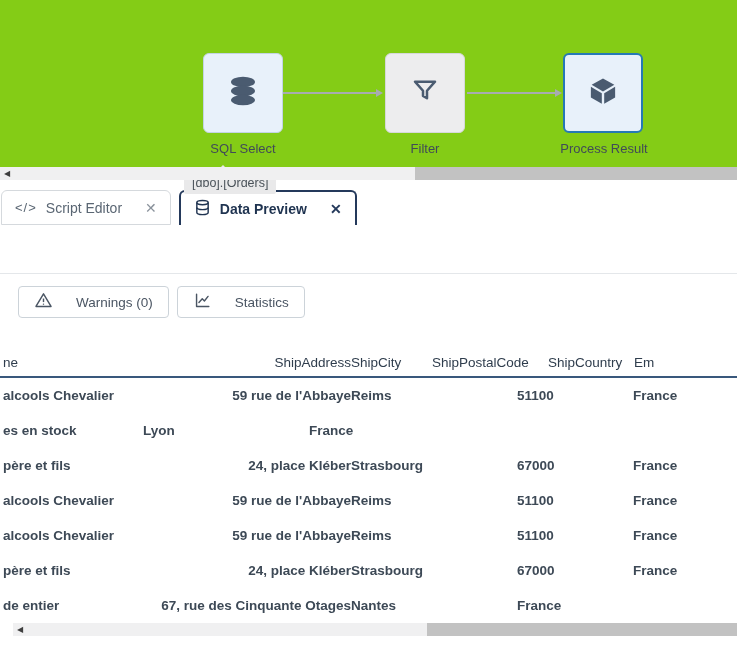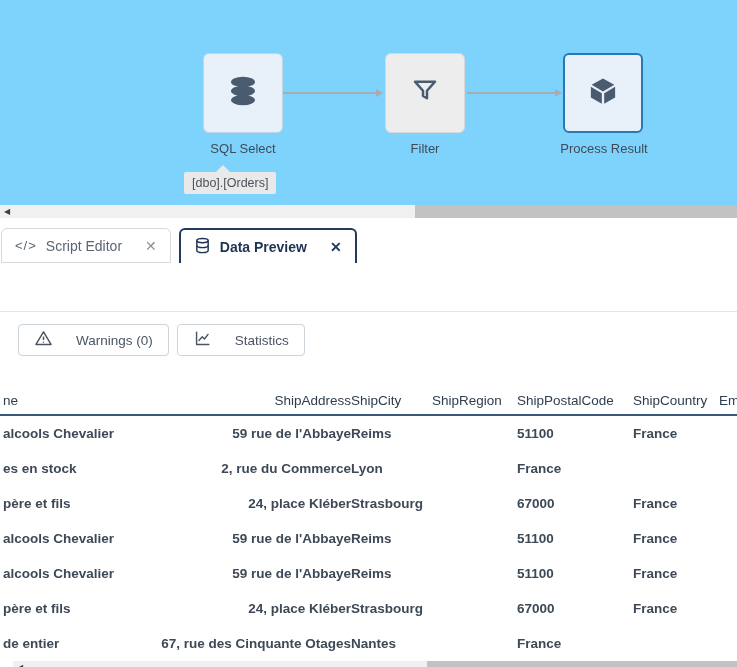--- a/index.html
+++ b/index.html
@@ -1,20 +1,20 @@
 <!DOCTYPE html>
 <html><head>
 <meta charset="utf-8">
 <style>
   * { box-sizing: border-box; margin: 0; padding: 0; }
   html,body { width: 737px; height: 667px; overflow: hidden; background: #fff;
     font-family: "Liberation Sans", sans-serif; color: #3d4956; }
 
   
-  .flow-canvas { position: relative; height: 205px; background: #7dd3fc; }
+  .flow-canvas { position: relative; height: 167px; background: #84cc16; }
   .node { position: absolute; top: 53px; width: 80px; height: 80px;
     border-radius: 6px; display: flex; align-items: center; justify-content: center; }
   .node-sql { left: 203px; background: #e8f1fa; border: 1px solid #c3d4e3; }
   .node-filter { left: 385px; background: #ededee; border: 1px solid #d6d8da; }
   .node-process { left: 563px; background: #e8f1fa; border: 2px solid #2679b5; }
   .node-label { position: absolute; top: 141px; width: 120px; text-align: center;
     font-size: 13px; color: #414b57; white-space: nowrap; }
   .lbl-sql { left: 183px; } .lbl-filter { left: 365px; } .lbl-process { left: 544px; }
   .edge { position: absolute; top: 92px; height: 2px; background: #a7acb1; }
   .edge1 { left: 283px; width: 93px; } .edge2 { left: 467px; width: 88px; }
@@ -154,38 +154,36 @@
       </svg>
     </span>
     <span>Statistics</span>
   </button>
 </div>
 
 <div class="thead">
     <span class="cell c0">ne</span>
     <span class="cell c1">ShipAddress</span>
     <span class="cell c2">ShipCity</span>
-    <span class="cell c3">ShipRegion</span>
     <span class="cell c4">ShipPostalCode</span>
     <span class="cell c5">ShipCountry</span>
     <span class="cell c6">Em</span>
   </div>
 <div class="tbody">
     <div class="trow">
       <span class="cell c0">alcools Chevalier</span>
       <span class="cell c1">59 rue de l'Abbaye</span>
       <span class="cell c2">Reims</span>
       <span class="cell c3"></span>
       <span class="cell c4">51100</span>
       <span class="cell c5">France</span>
       <span class="cell c6"></span>
     </div>
     <div class="trow">
       <span class="cell c0">es en stock</span>
-      <span class="cell c1">2, rue du Commerce</span>
       <span class="cell c2">Lyon</span>
       <span class="cell c3"></span>
       <span class="cell c5">France</span>
       <span class="cell c6"></span>
     </div>
     <div class="trow">
       <span class="cell c0">père et fils</span>
       <span class="cell c1">24, place Kléber</span>
       <span class="cell c2">Strasbourg</span>
       <span class="cell c3"></span>

